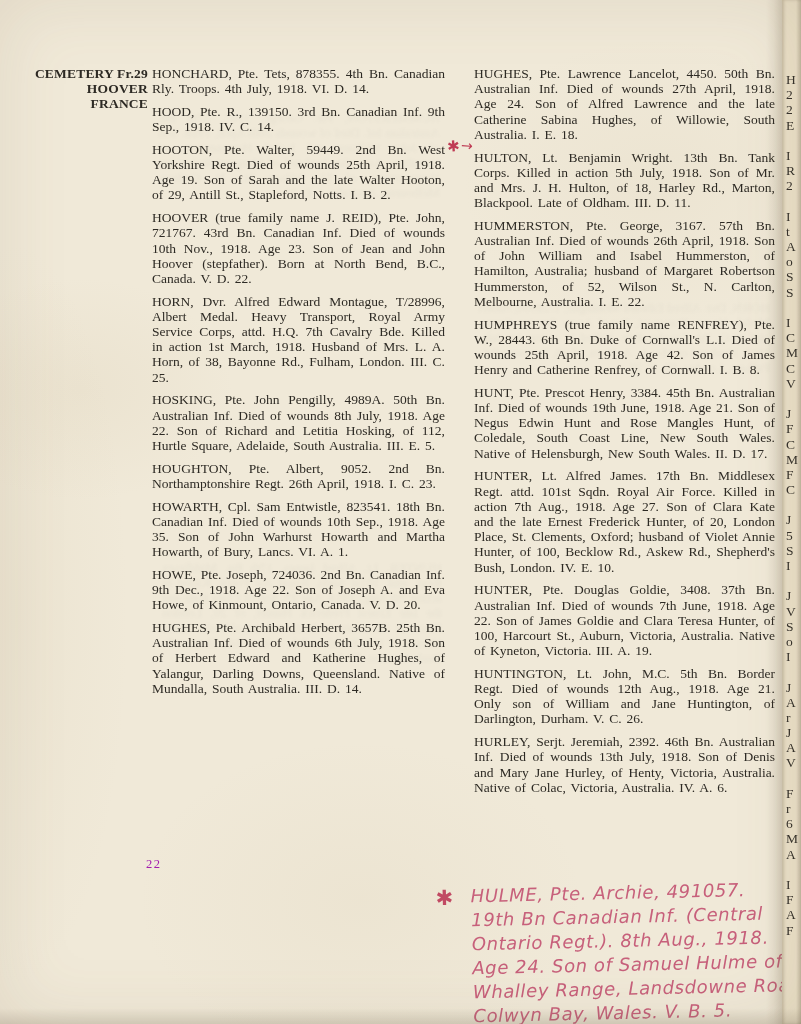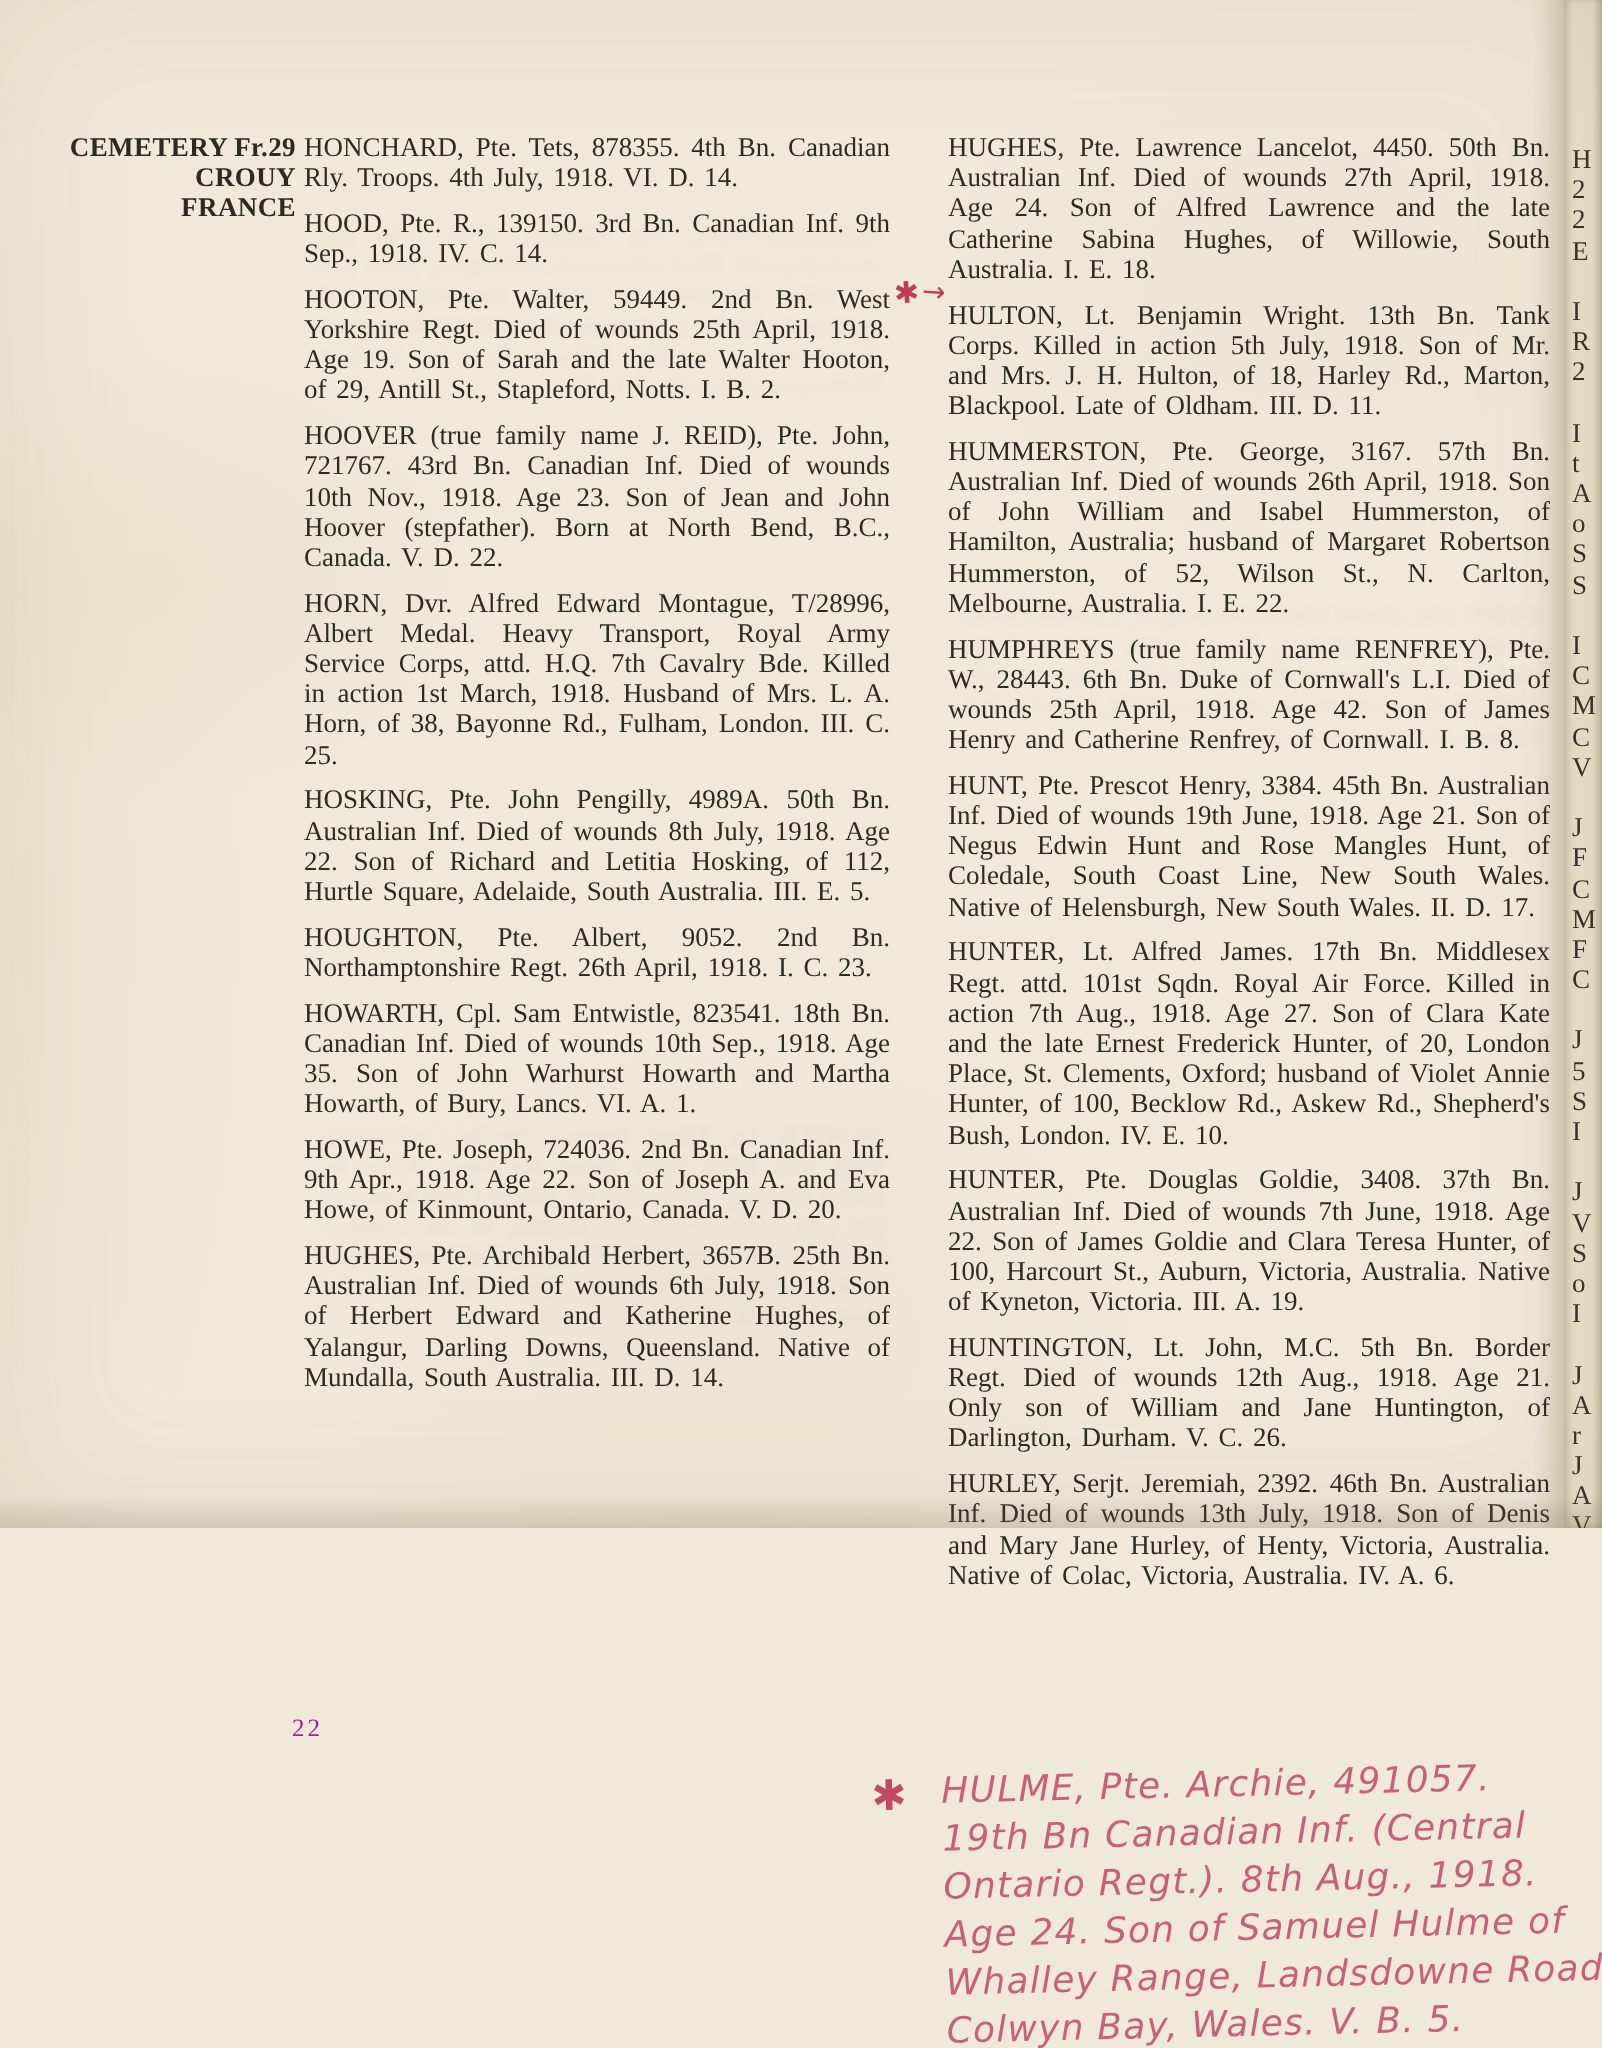--- a/index.html
+++ b/index.html
@@ -1,17 +1,17 @@
 <!DOCTYPE html>
 <html><head>
 <meta charset="utf-8">
 <style>
   html,body{margin:0;padding:0;width:801px;height:1024px;overflow:hidden;
     font-family:"Liberation Serif",serif;background:#f0e9d8;}
-  .page{position:relative;width:801px;height:764px;background:#f0e9d8;color:#2d2a24;}
+  .page{position:relative;width:801px;height:1024px;background:#f0e9d8;color:#2d2a24;}
   .texture{position:absolute;inset:0;pointer-events:none;background:
     radial-gradient(ellipse 220px 160px at 10% 38%, rgba(190,172,135,.10), transparent 70%),
     radial-gradient(ellipse 280px 210px at 82% 18%, rgba(190,172,135,.08), transparent 70%),
     radial-gradient(ellipse 320px 230px at 45% 88%, rgba(190,172,135,.08), transparent 70%),
     radial-gradient(ellipse 150px 500px at 2% 60%, rgba(200,185,150,.10), transparent 75%);}
   .vignette{position:absolute;inset:0;pointer-events:none;
     box-shadow:inset 0 0 70px rgba(120,100,70,.13);}
   .bottom-shadow{position:absolute;left:0;bottom:0;width:100%;height:16px;pointer-events:none;
     background:linear-gradient(to bottom, rgba(110,98,75,0), rgba(110,98,75,.20));}
   .right-edge-shadow{position:absolute;top:0;right:0;width:5px;height:100%;pointer-events:none;
@@ -62,35 +62,35 @@
 <div class="page">
 
   <div class="texture"></div>
 
   <div class="ghost ghost1">HUMMERSTON, Pte. George, 3167. 57th Bn. Australian Inf. Died of wounds 26th April, 1918. Son of John William and Isabel Hummerston, of Hamilton, Australia; husband of Margaret Robertson Hummerston, of 52, Wilson St., N. Carlton, Melbourne, Australia. I. E. 22.</div>
   <div class="ghost ghost2">HORN, Dvr. Alfred Edward Montague, T/28996, Albert Medal. Heavy Transport, Royal Army Service Corps, attd. H.Q. 7th Cavalry Bde. Killed in action 1st July, 1918. Husband of Mrs. L. A. Horn, of 38, Bayonne Rd., Fulham, London. III. C. 25.</div>
   <div class="ghost ghost3">HUNTER, Lt. Alfred James. 17th Bn. Middlesex Regt. attd. 101st Sqdn. Royal Air Force. Killed in action 7th Aug., 1918. Age 27. Son of Clara Kate and the late Ernest Frederick Hunter, of 20, London Place, St. Clements, Oxford; husband of Violet Annie Hunter, of 100, Becklow Rd., Askew Rd., Shepherd's Bush, London. IV. E. 10.</div>
 
   <div class="reg-header">
     <div>CEMETERY Fr.29</div>
-    <div>CROUY</div>
+    <div>HOOVER</div>
     <div>FRANCE</div>
   </div>
 
   <div class="col col-left">
 
   <p class="entry">HONCHARD, Pte. Tets, 878355. 4th Bn. Canadian Rly. Troops. 4th July, 1918. VI. D. 14.</p>
       <p class="entry">HOOD, Pte. R., 139150. 3rd Bn. Canadian Inf. 9th Sep., 1918. IV. C. 14.</p>
       <p class="entry">HOOTON, Pte. Walter, 59449. 2nd Bn. West Yorkshire Regt. Died of wounds 25th April, 1918. Age 19. Son of Sarah and the late Walter Hooton, of 29, Antill St., Stapleford, Notts. I. B. 2.</p>
       <p class="entry">HOOVER (true family name J. REID), Pte. John, 721767. 43rd Bn. Canadian Inf. Died of wounds 10th Nov., 1918. Age 23. Son of Jean and John Hoover (stepfather). Born at North Bend, B.C., Canada. V. D. 22.</p>
       <p class="entry">HORN, Dvr. Alfred Edward Montague, T/28996, Albert Medal. Heavy Transport, Royal Army Service Corps, attd. H.Q. 7th Cavalry Bde. Killed in action 1st March, 1918. Husband of Mrs. L. A. Horn, of 38, Bayonne Rd., Fulham, London. III. C. 25.</p>
       <p class="entry">HOSKING, Pte. John Pengilly, 4989A. 50th Bn. Australian Inf. Died of wounds 8th July, 1918. Age 22. Son of Richard and Letitia Hosking, of 112, Hurtle Square, Adelaide, South Australia. III. E. 5.</p>
       <p class="entry">HOUGHTON, Pte. Albert, 9052. 2nd Bn. Northamptonshire Regt. 26th April, 1918. I. C. 23.</p>
       <p class="entry">HOWARTH, Cpl. Sam Entwistle, 823541. 18th Bn. Canadian Inf. Died of wounds 10th Sep., 1918. Age 35. Son of John Warhurst Howarth and Martha Howarth, of Bury, Lancs. VI. A. 1.</p>
-      <p class="entry">HOWE, Pte. Joseph, 724036. 2nd Bn. Canadian Inf. 9th Apr., 1918. Age 22. Son of Joseph A. and Eva Howe, of Kinmount, Ontario, Canada. V. D. 20.</p>
+      <p class="entry">HOWE, Pte. Joseph, 724036. 2nd Bn. Canadian Inf. 9th Dec., 1918. Age 22. Son of Joseph A. and Eva Howe, of Kinmount, Ontario, Canada. V. D. 20.</p>
       <p class="entry">HUGHES, Pte. Archibald Herbert, 3657B. 25th Bn. Australian Inf. Died of wounds 6th July, 1918. Son of Herbert Edward and Katherine Hughes, of Yalangur, Darling Downs, Queensland. Native of Mundalla, South Australia. III. D. 14.</p>
     </div>
 
   <div class="col col-right">
 
   <p class="entry">HUGHES, Pte. Lawrence Lancelot, 4450. 50th Bn. Australian Inf. Died of wounds 27th April, 1918. Age 24. Son of Alfred Lawrence and the late Catherine Sabina Hughes, of Willowie, South Australia. I. E. 18.</p>
       <p class="entry">HULTON, Lt. Benjamin Wright. 13th Bn. Tank Corps. Killed in action 5th July, 1918. Son of Mr. and Mrs. J. H. Hulton, of 18, Harley Rd., Marton, Blackpool. Late of Oldham. III. D. 11.</p>
       <p class="entry">HUMMERSTON, Pte. George, 3167. 57th Bn. Australian Inf. Died of wounds 26th April, 1918. Son of John William and Isabel Hummerston, of Hamilton, Australia; husband of Margaret Robertson Hummerston, of 52, Wilson St., N. Carlton, Melbourne, Australia. I. E. 22.</p>
       <p class="entry">HUMPHREYS (true family name RENFREY), Pte. W., 28443. 6th Bn. Duke of Cornwall's L.I. Died of wounds 25th April, 1918. Age 42. Son of James Henry and Catherine Renfrey, of Cornwall. I. B. 8.</p>
       <p class="entry">HUNT, Pte. Prescot Henry, 3384. 45th Bn. Australian Inf. Died of wounds 19th June, 1918. Age 21. Son of Negus Edwin Hunt and Rose Mangles Hunt, of Coledale, South Coast Line, New South Wales. Native of Helensburgh, New South Wales. II. D. 17.</p>

